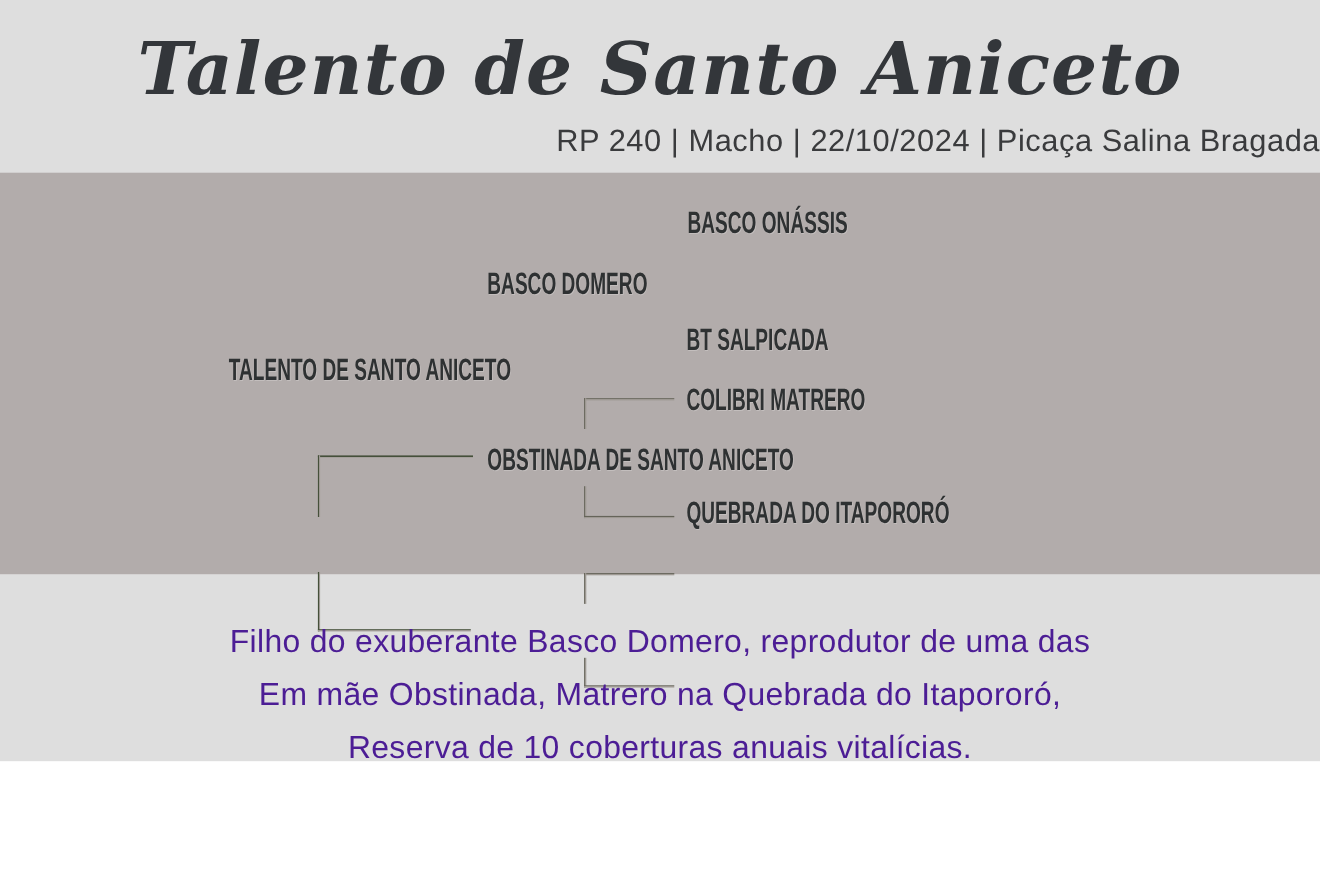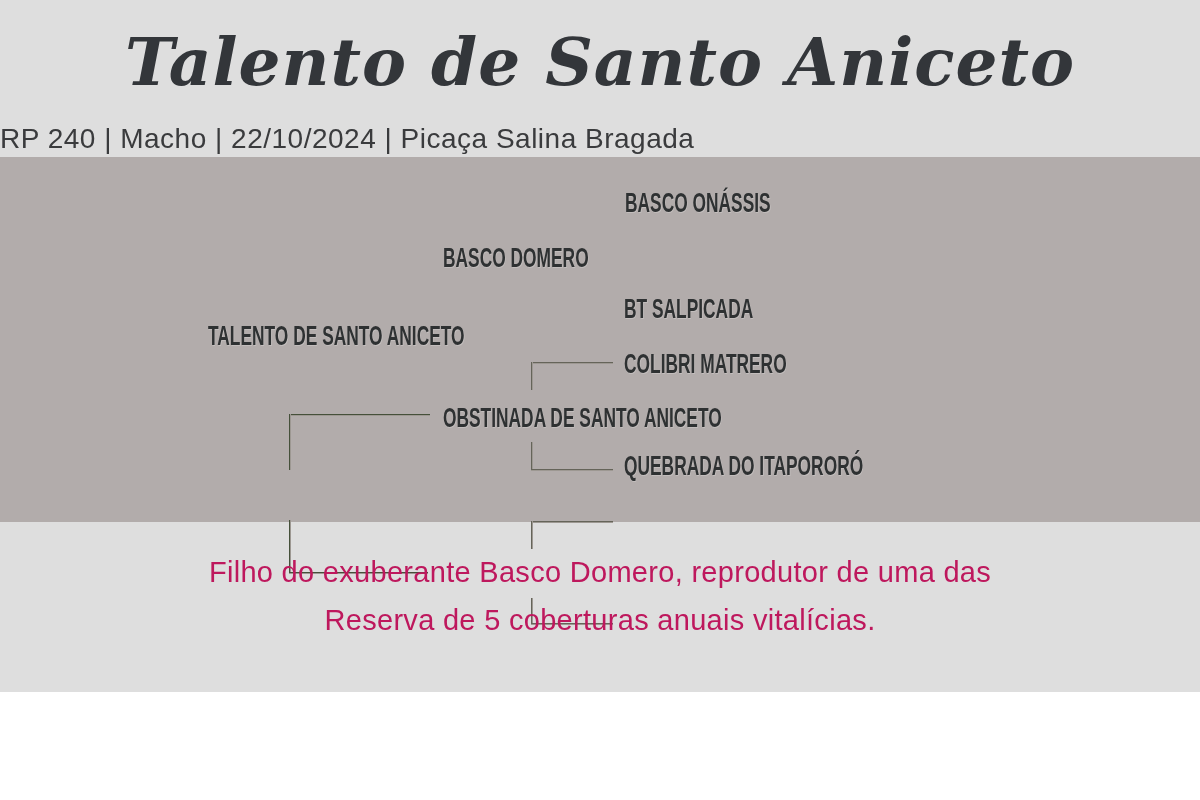--- a/index.html
+++ b/index.html
@@ -24,27 +24,26 @@
     font-size: 66px;
     line-height: 96px;
     color: #33363a;
     letter-spacing: 1px;
     white-space: nowrap;
   }
   .subtitle {
     position: absolute;
     top: 113px; left: 0;
     width: 100%;
-    text-align: left;
+    text-align: right;
     font-size: 28px;
     line-height: 30px;
     color: #3a3b3d;
     letter-spacing: 0.5px;
     white-space: nowrap;
-    margin-top: 11px;
   }
 
   
   .band {
     position: absolute;
     top: 157px; left: 0;
     width: 1200px; height: 365px;
     background: #b2acab;
   }
 
@@ -91,26 +90,26 @@
 
   
   .rb5 { left: 531px; top: 364px; width: 82px; }
   .rb6 { left: 531px; top: 364px; height: 28px; }
   .rb7 { left: 531px; top: 441px; height: 27px; }
   .rb8 { left: 531px; top: 466px; width: 82px; }
 
   
   .description {
     position: absolute;
-    top: 548px; left: 0;
+    top: 560px; left: 0;
     width: 100%;
     text-align: center;
     font-size: 29px;
     line-height: 48px;
-    color: #be185d;
+    color: #4c1d95;
     letter-spacing: 0.3px;
   }
   .description .line { white-space: nowrap; }
 </style>
 </head>
 <body>
 
 <div class="canvas">
 
   <div class="title">Talento de Santo Aniceto</div>
@@ -137,16 +136,17 @@
   <div class="node n-subject">TALENTO DE SANTO ANICETO</div>
   <div class="node n-sire">BASCO DOMERO</div>
   <div class="node n-sire-sire">BASCO ONÁSSIS</div>
   <div class="node n-sire-dam">BT SALPICADA</div>
   <div class="node n-dam">OBSTINADA DE SANTO ANICETO</div>
   <div class="node n-dam-sire">COLIBRI MATRERO</div>
   <div class="node n-dam-dam">QUEBRADA DO ITAPORORÓ</div>
 
   <div class="description">
     <div class="line">Filho do exuberante Basco Domero, reprodutor de uma das</div>
-    <div class="line">Reserva de 5 coberturas anuais vitalícias.</div>
+    <div class="line">Em mãe Obstinada, Matrero na Quebrada do Itapororó,</div>
+    <div class="line">Reserva de 10 coberturas anuais vitalícias.</div>
   </div>
 
 </div>
 
 </body></html>

